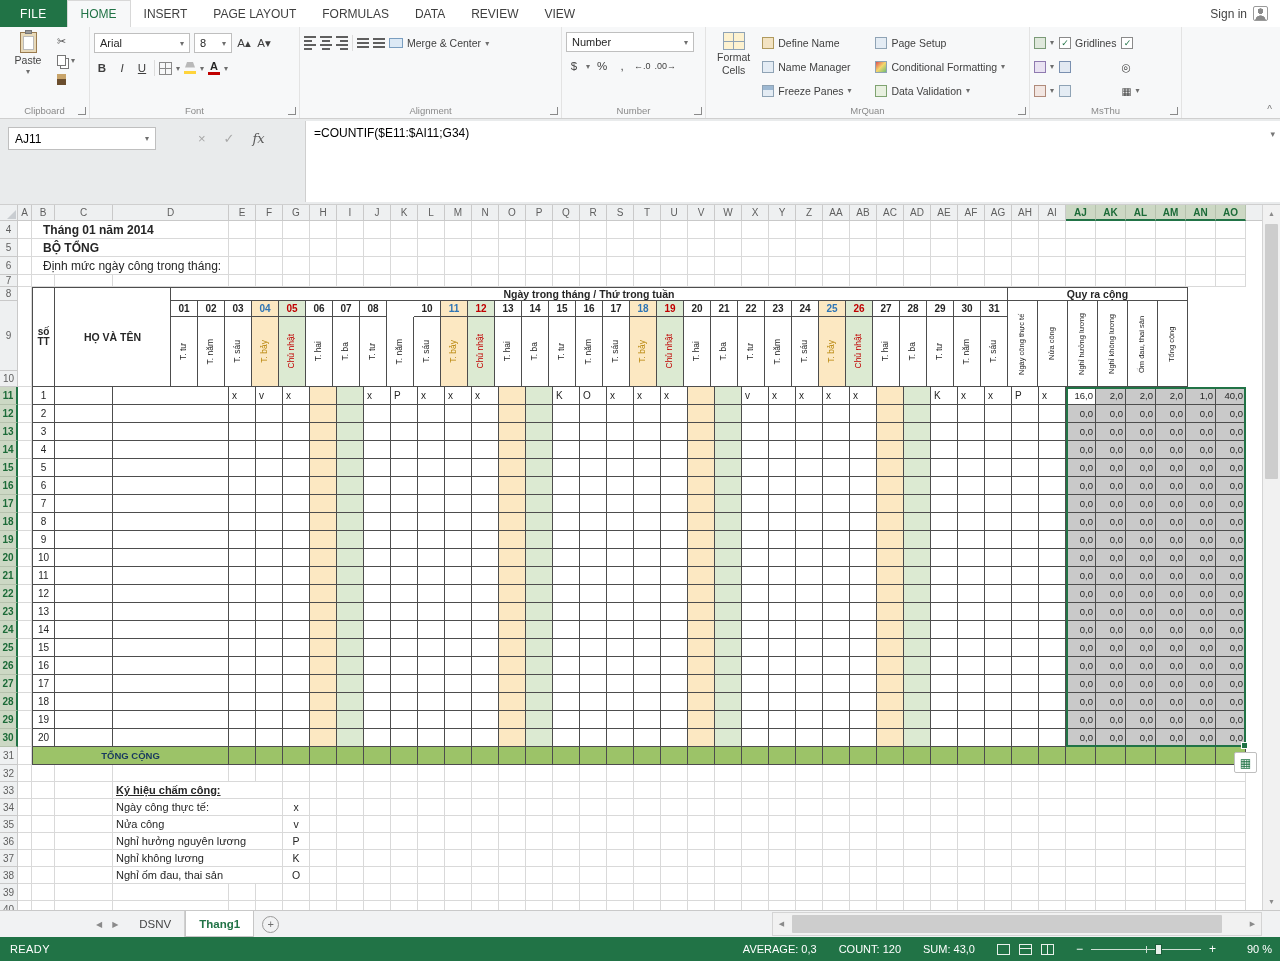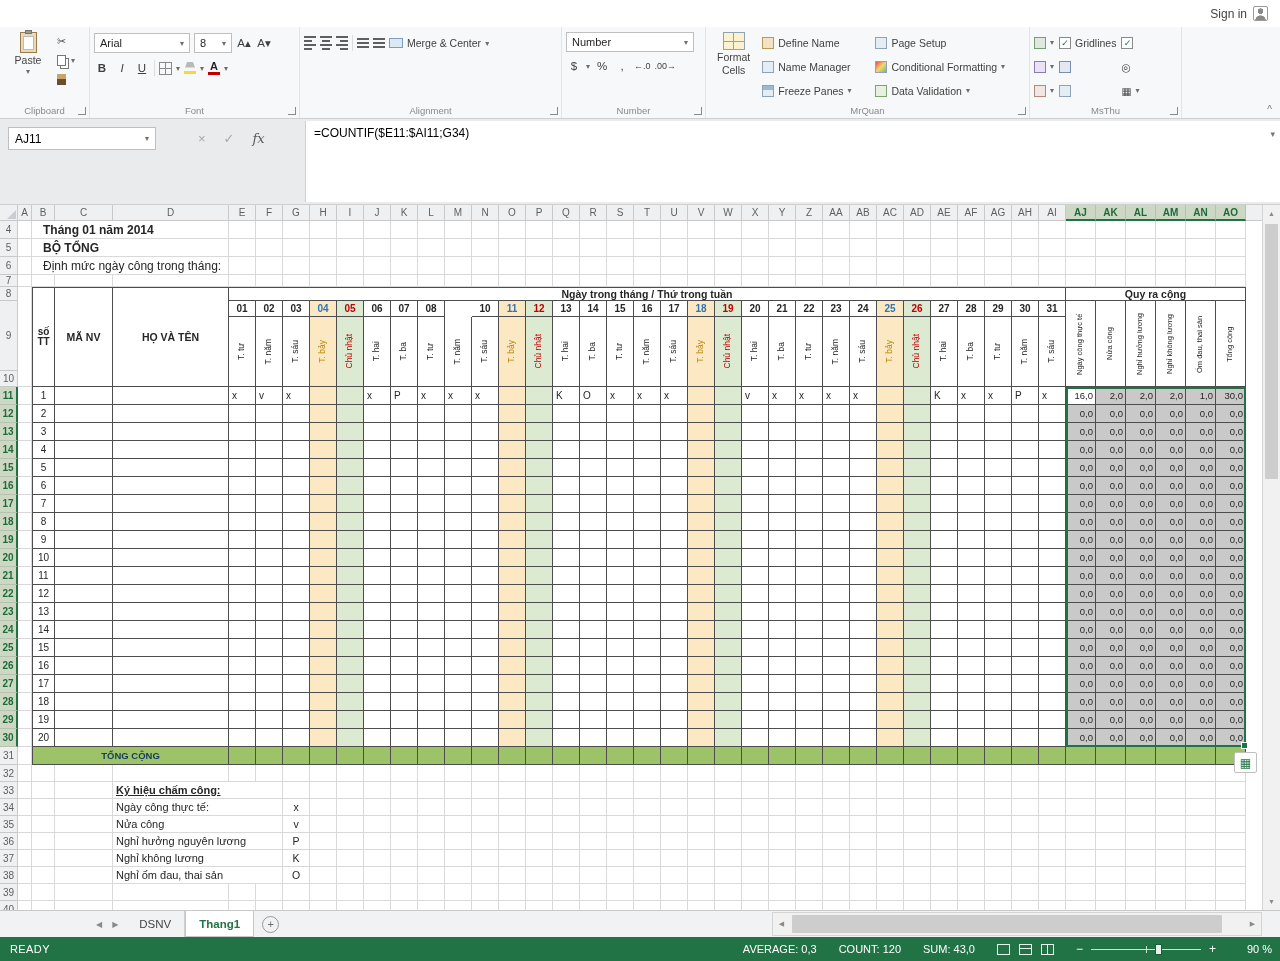--- a/index.html
+++ b/index.html
@@ -143,20 +143,30 @@
 .znotch{position:absolute;left:50%;top:-3px;width:1px;height:7px;background:#cfe0d5}
 .zthumb{position:absolute;left:58%;top:-5px;width:7px;height:11px;background:#e8f0ea;border:1px solid #1a5c38}
 .zbtn{font-size:12px;cursor:pointer}
 .zlevel{min-width:34px;text-align:right}
 </style>
 </head>
 <body>
 
 <div id="app">
 
+  <div class="tabstrip">
+      <div class="rtab filetab">FILE</div>
+      <div class="rtab active">HOME</div>
+      <div class="rtab">INSERT</div>
+      <div class="rtab">PAGE LAYOUT</div>
+      <div class="rtab">FORMULAS</div>
+      <div class="rtab">DATA</div>
+      <div class="rtab">REVIEW</div>
+      <div class="rtab">VIEW</div>
+    </div>
   <div class="signin">
     <span>Sign in</span>
     <span class="person-icon"></span>
   </div>
 
   <div class="ribbon">
 
     <div class="rgroup" style="width:90px">
       <div class="grows">
         <div class="bigbtn">
@@ -614,21 +624,20 @@
         <div class="gstack">
           <div class="gutter" style="height: 14px;">8</div>
           <div class="gutter" style="height: 70px;">9</div>
           <div class="gutter" style="height: 16px;">10</div>
         </div>
         <div class="pc" style="width: 14px; height: 100px;"></div>
         <div class="tc th bt bl" style="width: 23px; height: 100px; flex-direction: column;">
           <div class="sttline">số</div>
           <div class="sttline">TT</div>
         </div>
-        <div class="tc th bt" style="width: 58px; height: 100px;">MÃ NV</div>
         <div class="tc th bt" style="width: 116px; height: 100px;">HỌ VÀ TÊN</div>
         <div class="colwrap" style="width: 837px;">
           <div class="tc th bt" style="height: 14px;">Ngày trong tháng / Thứ trong tuần</div>
           <div class="hflex" style="height: 16px;">
             <div class="tc dn" style="width: 27px;">01</div>
             <div class="tc dn" style="width: 27px;">02</div>
             <div class="tc dn" style="width: 27px;">03</div>
             <div class="tc dn sat dnsat" style="width: 27px;">04</div>
             <div class="tc dn sun dnsun" style="width: 27px;">05</div>
             <div class="tc dn" style="width: 27px;">06</div>
@@ -813,21 +822,21 @@
         <div class="tc mark" style="width: 27px;">K</div>
         <div class="tc mark" style="width: 27px;">x</div>
         <div class="tc mark" style="width: 27px;">x</div>
         <div class="tc mark" style="width: 27px;">P</div>
         <div class="tc mark" style="width: 27px;">x</div>
         <div class="tc sumc activecell" style="width: 30px;">16,0</div>
         <div class="tc sumc" style="width: 30px;">2,0</div>
         <div class="tc sumc" style="width: 30px;">2,0</div>
         <div class="tc sumc" style="width: 30px;">2,0</div>
         <div class="tc sumc" style="width: 30px;">1,0</div>
-        <div class="tc sumc" style="width: 30px;">30,0</div>
+        <div class="tc sumc" style="width: 30px;">40,0</div>
       </div>
       <div class="band" style="height: 18px;">
         <div class="gutter gsel">12</div>
         <div class="pc" style="width: 14px;"></div>
         <div class="tc bl small" style="width: 23px;">2</div>
         <div class="tc" style="width: 58px;"></div>
         <div class="tc" style="width: 116px;"></div>
         <div class="tc mark" style="width: 27px;"></div>
         <div class="tc mark" style="width: 27px;"></div>
         <div class="tc mark" style="width: 27px;"></div>

